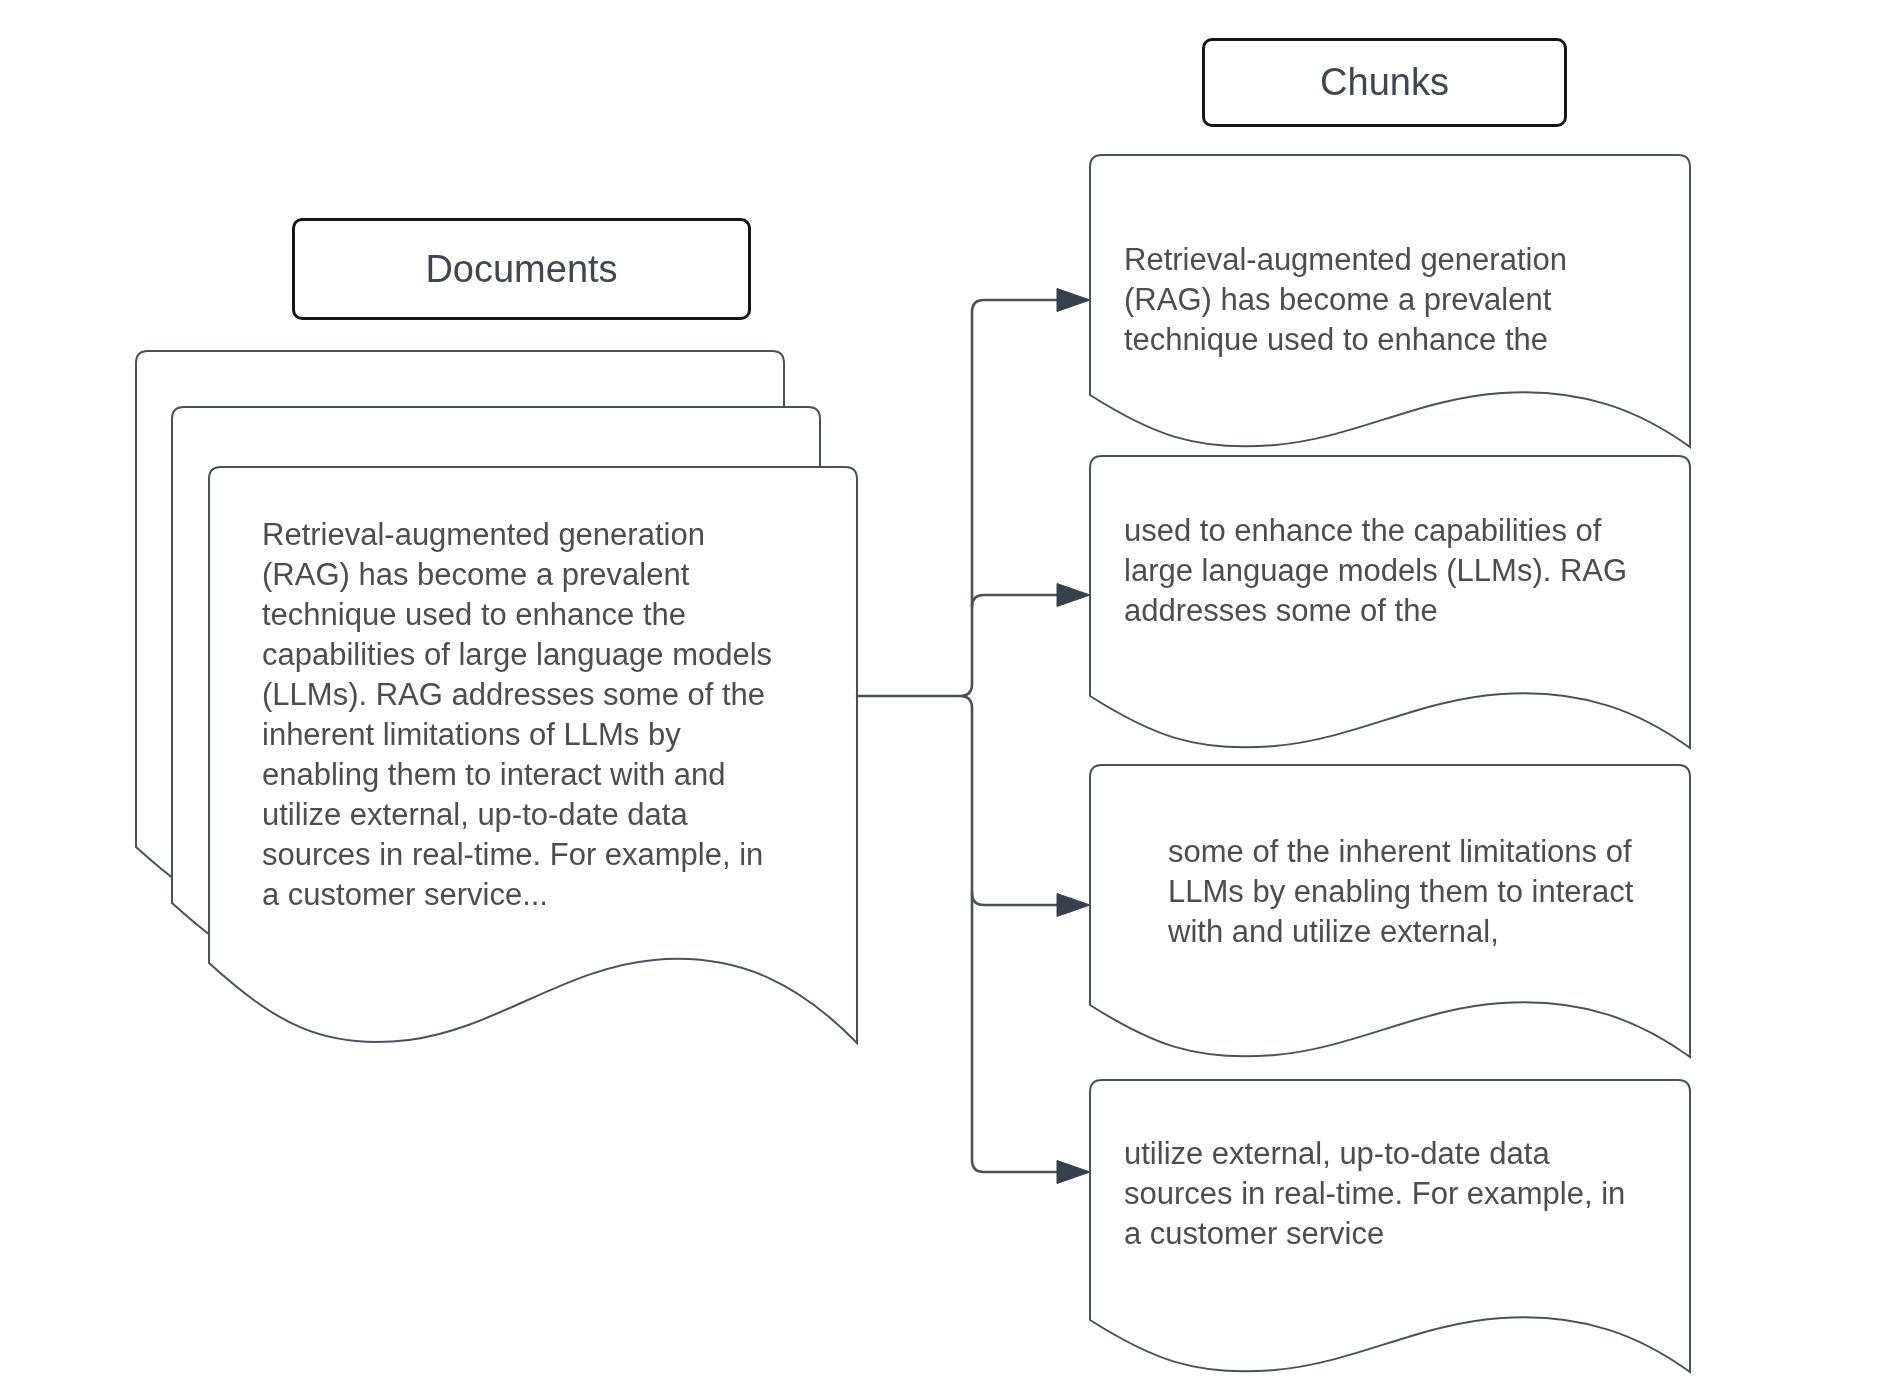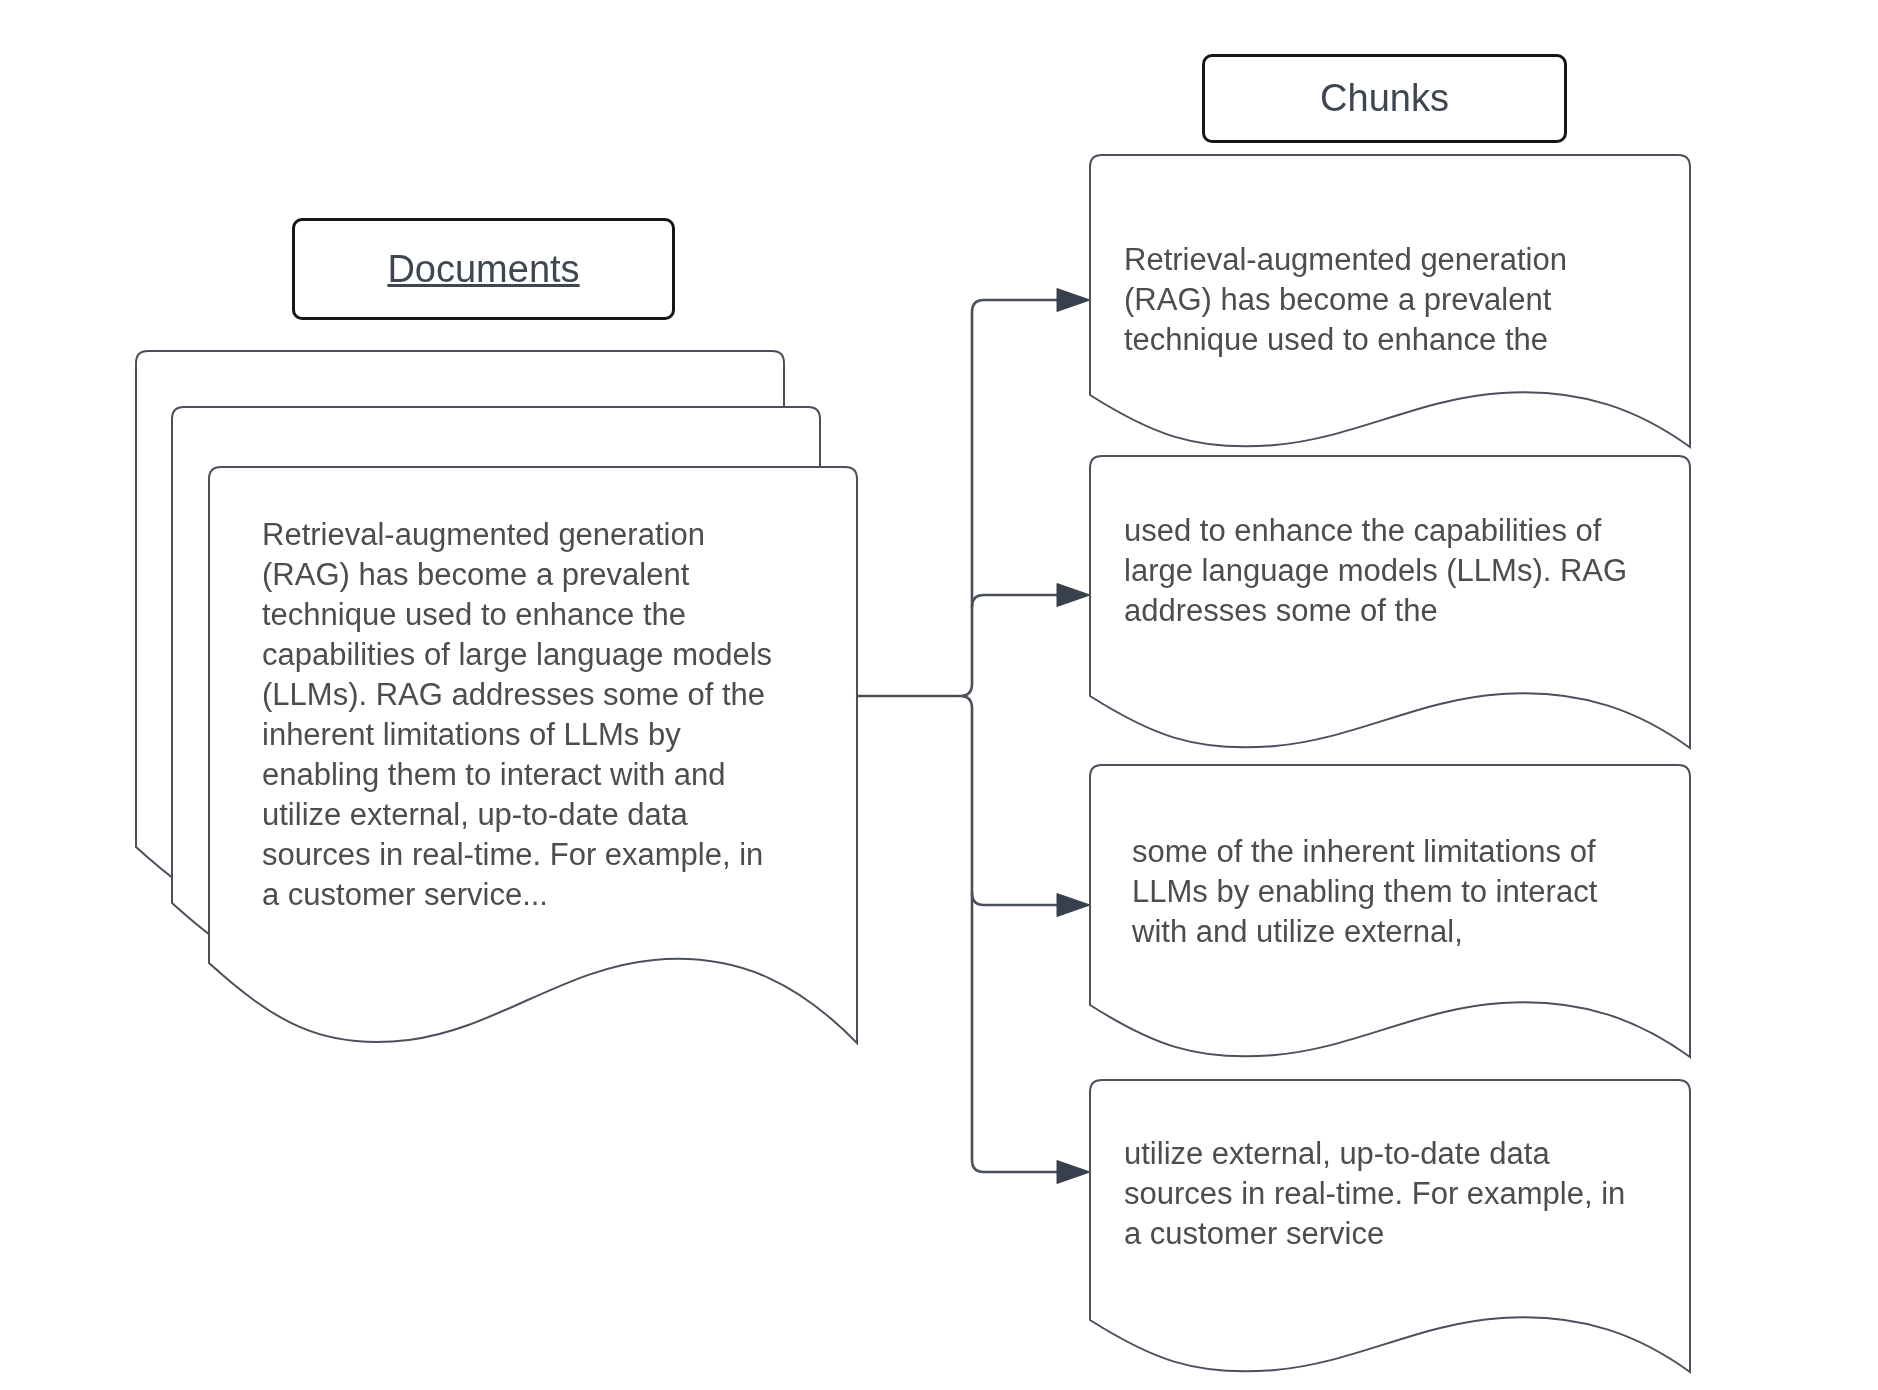--- a/index.html
+++ b/index.html
@@ -70,43 +70,43 @@
     </g>
 
     <g>
       <path class="page" d="M 1090.0,395.0 C 1150.0,433.0 1195.0,452.0 1275.0,445.0 C 1355.0,438.0 1420.0,398.0 1502.0,393.0 C 1584.0,388.0 1640.0,411.0 1690.0,447.0 L 1690,167 Q 1690,155 1678,155 L 1102,155 Q 1090,155 1090,167 Z"></path>
       <path class="page" d="M 1090.0,696.0 C 1150.0,734.0 1195.0,753.0 1275.0,746.0 C 1355.0,739.0 1420.0,699.0 1502.0,694.0 C 1584.0,689.0 1640.0,712.0 1690.0,748.0 L 1690,468 Q 1690,456 1678,456 L 1102,456 Q 1090,456 1090,468 Z"></path>
       <path class="page" d="M 1090.0,1005.0 C 1150.0,1043.0 1195.0,1062.0 1275.0,1055.0 C 1355.0,1048.0 1420.0,1008.0 1502.0,1003.0 C 1584.0,998.0 1640.0,1021.0 1690.0,1057.0 L 1690,777 Q 1690,765 1678,765 L 1102,765 Q 1090,765 1090,777 Z"></path>
       <path class="page" d="M 1090.0,1320.0 C 1150.0,1358.0 1195.0,1377.0 1275.0,1370.0 C 1355.0,1363.0 1420.0,1323.0 1502.0,1318.0 C 1584.0,1313.0 1640.0,1336.0 1690.0,1372.0 L 1690,1092 Q 1690,1080 1678,1080 L 1102,1080 Q 1090,1080 1090,1092 Z"></path>
     </g>
   </svg>
 
-  <div class="label-box" style="left:292px;top:218px;width:383px;height:102px;text-decoration:underline;">
+  <div class="label-box" style="left:292px;top:218px;width:459px;height:102px;">
     <span>Documents</span>
   </div>
-  <div class="label-box" style="left:1202px;top:38px;width:365px;height:89px;margin-top:16px;">
+  <div class="label-box" style="left:1202px;top:38px;width:365px;height:89px;">
     <span>Chunks</span>
   </div>
 
   <div class="body-text" style="left:262px;top:515px;width:620px;">Retrieval-augmented generation
 (RAG) has become a prevalent
 technique used to enhance the
 capabilities of large language models
 (LLMs). RAG addresses some of the
 inherent limitations of LLMs by
 enabling them to interact with and
 utilize external, up-to-date data
 sources in real-time. For example, in
 a customer service...</div>
 
   <div class="body-text" style="left:1124px;top:240px;width:560px;">Retrieval-augmented generation
 (RAG) has become a prevalent
 technique used to enhance the</div>
   <div class="body-text" style="left:1124px;top:511px;width:560px;">used to enhance the capabilities of
 large language models (LLMs). RAG
 addresses some of the</div>
-  <div class="body-text" style="left:1132px;top:832px;width:560px;">some of the inherent limitations of
+  <div class="body-text" style="left:1168px;top:832px;width:560px;">some of the inherent limitations of
 LLMs by enabling them to interact
 with and utilize external,</div>
   <div class="body-text" style="left:1124px;top:1134px;width:560px;">utilize external, up-to-date data
 sources in real-time. For example, in
 a customer service</div>
 </div>
 
 </body></html>

